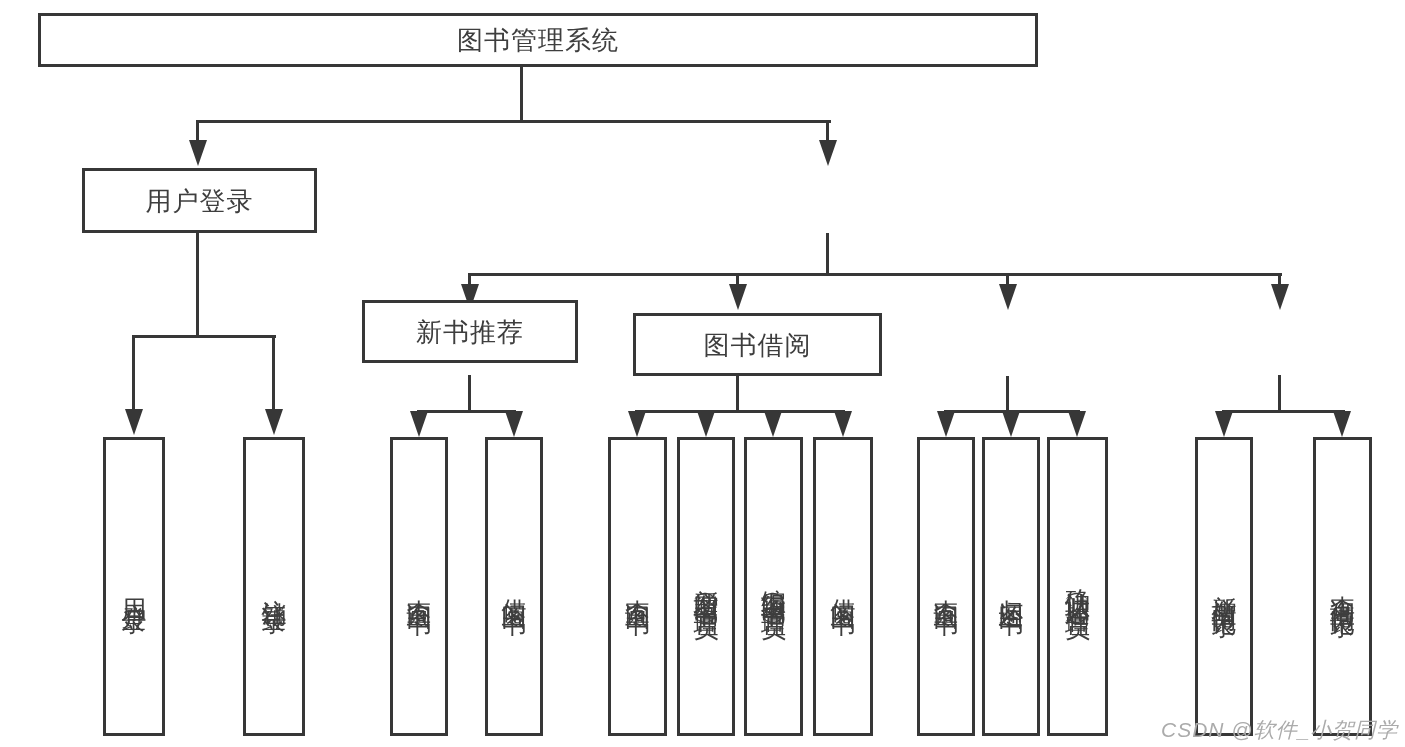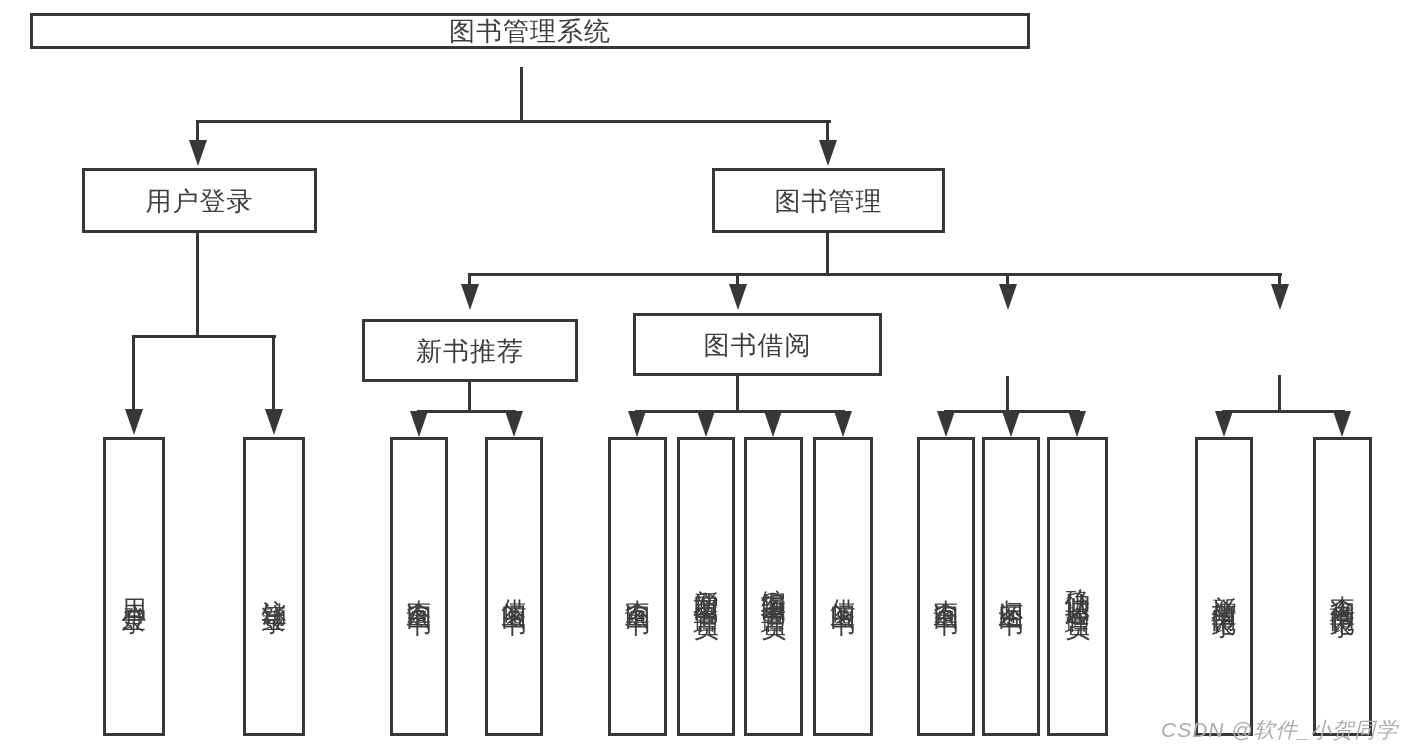--- a/index.html
+++ b/index.html
@@ -100,27 +100,26 @@
   <div class="hline" style="left:944px;top:410px;width:136px"></div>
   <div class="arrow" style="left:937px;top:411px"></div>
   <div class="arrow" style="left:1002px;top:411px"></div>
   <div class="arrow" style="left:1068px;top:411px"></div>
 
   <div class="vline" style="left:1278px;top:375px;height:37px"></div>
   <div class="hline" style="left:1222px;top:410px;width:123px"></div>
   <div class="arrow" style="left:1215px;top:411px"></div>
   <div class="arrow" style="left:1333px;top:411px"></div>
 
-  <div class="box" style="left:30px;top:13px;width:1000px;height:36px">图书管理系统</div>
+  <div class="box" style="left:38px;top:13px;width:1000px;height:54px">图书管理系统</div>
 
   <div class="box" style="left:82px;top:168px;width:235px;height:65px">用户登录</div>
 
-  <div class="box" style="left:712px;top:168px;width:233px;height:65px">图书管理</div>
 
-  <div class="box" style="left:362px;top:319px;width:216px;height:63px">新书推荐</div>
+  <div class="box" style="left:362px;top:300px;width:216px;height:63px">新书推荐</div>
 
   <div class="box" style="left:633px;top:313px;width:249px;height:63px">图书借阅</div>
 
 
 
   <div class="box vbox" style="left:103px;top:437px;width:62px;height:299px">用户登录</div>
   <div class="box vbox" style="left:243px;top:437px;width:62px;height:299px">注销登录</div>
 
   <div class="box vbox" style="left:390px;top:437px;width:58px;height:299px">查询图书</div>
   <div class="box vbox" style="left:485px;top:437px;width:58px;height:299px">借阅图书</div>

